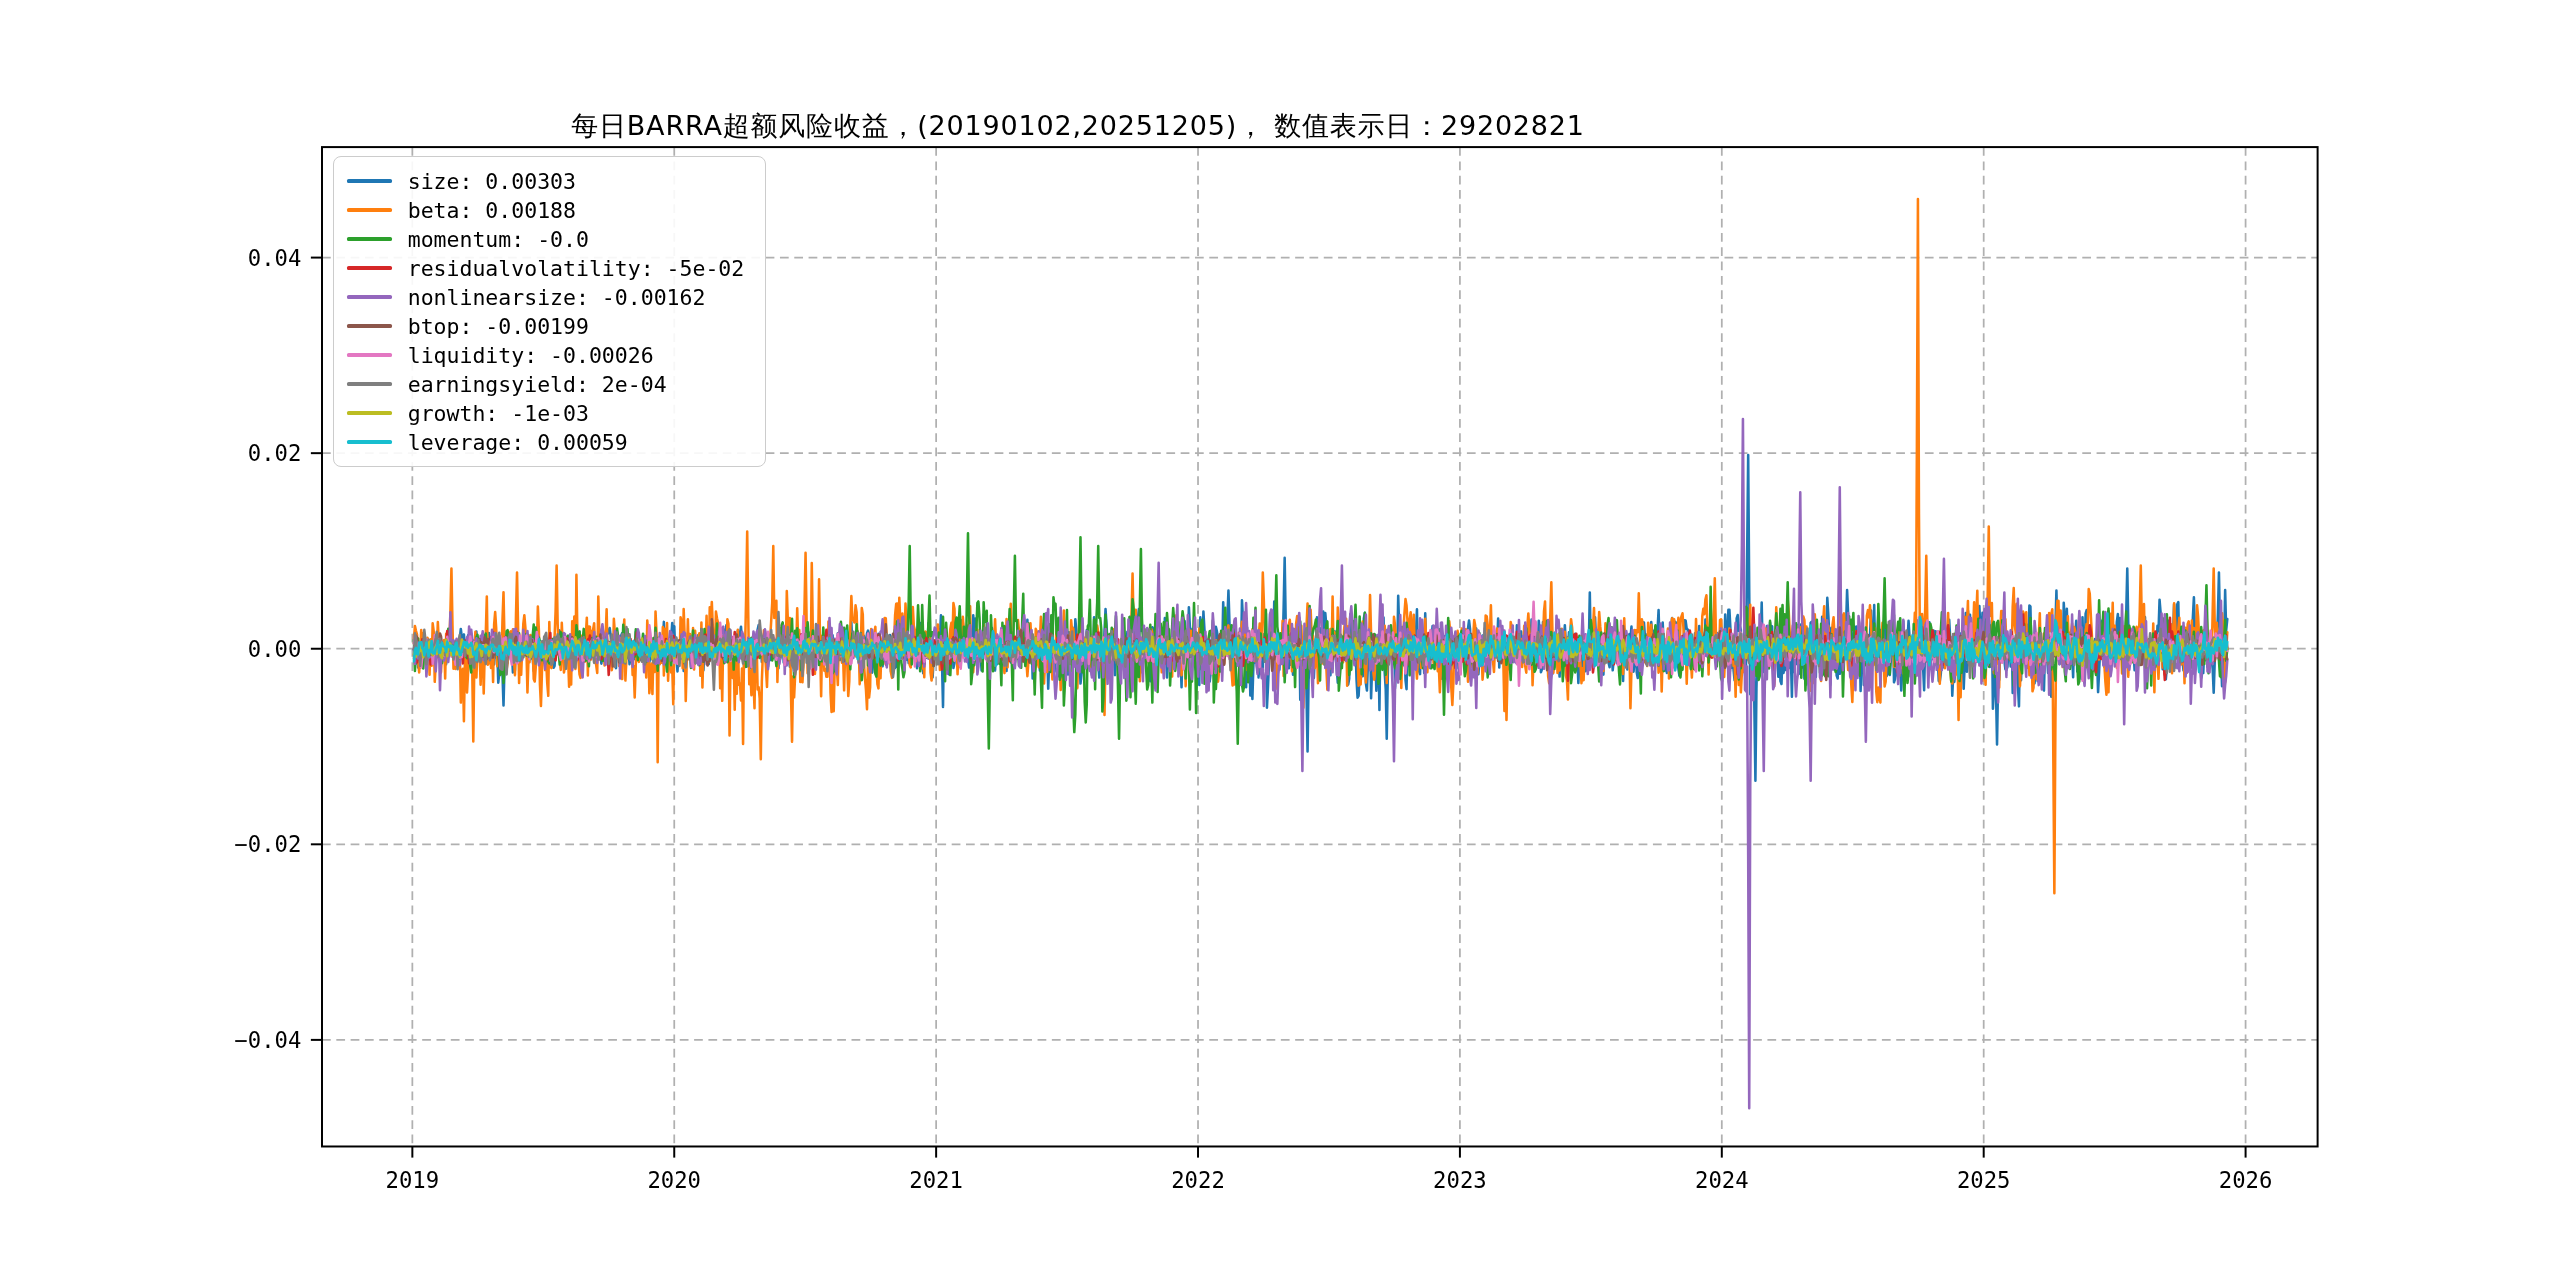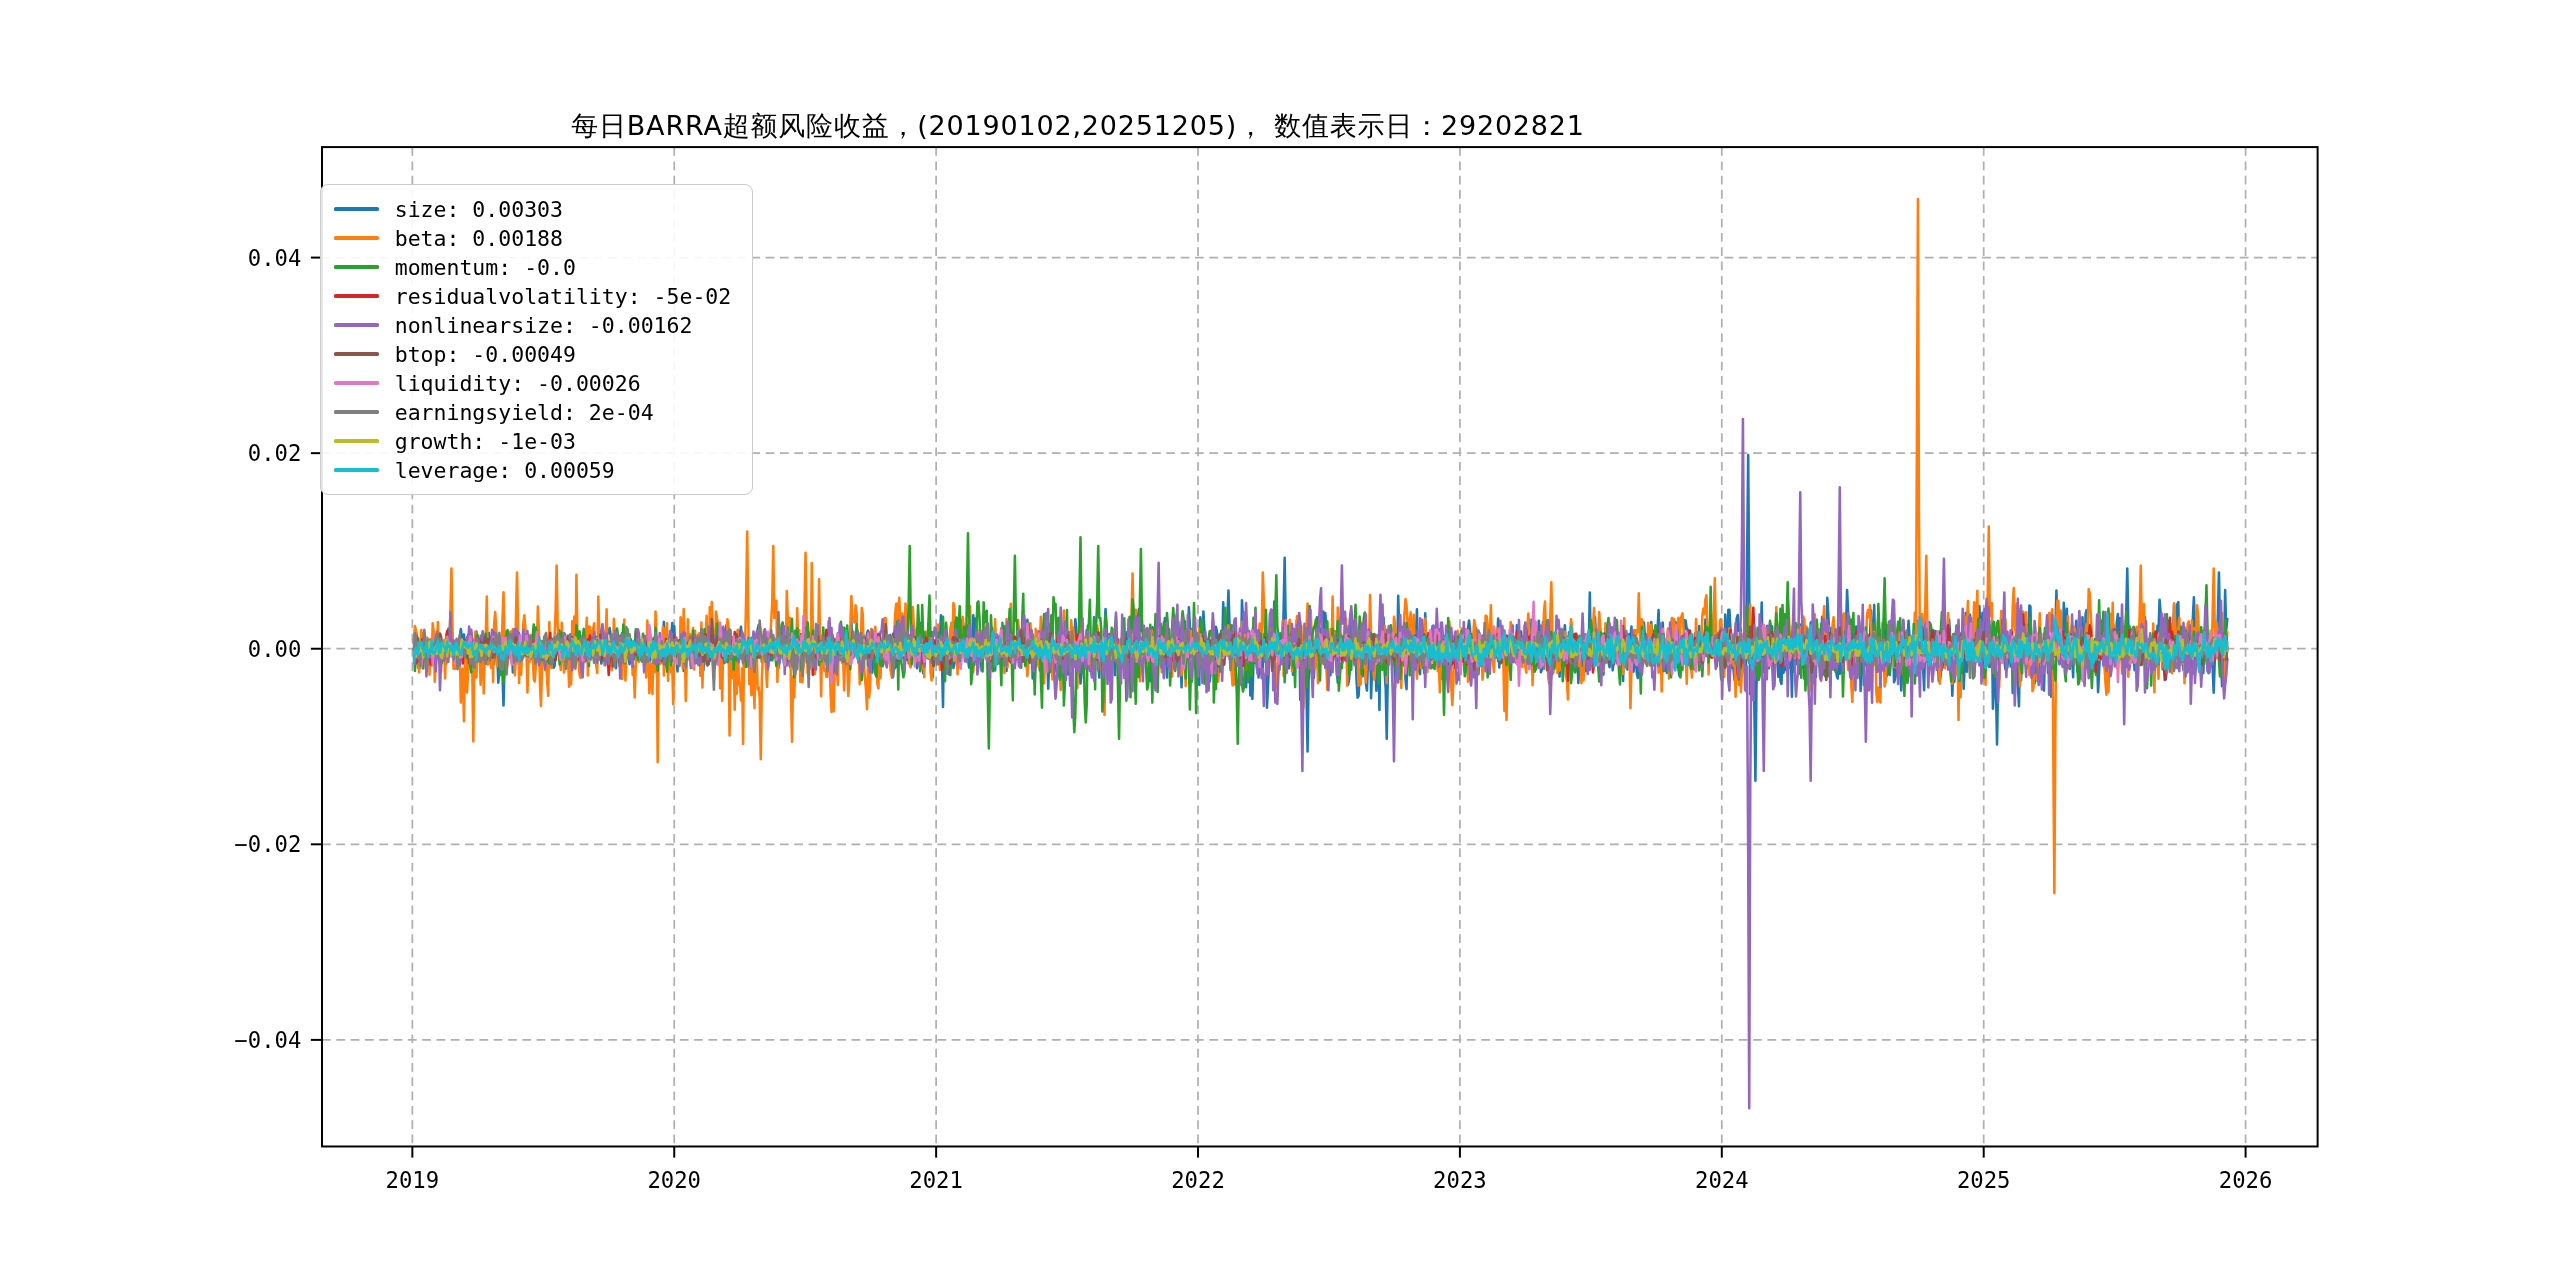--- a/index.html
+++ b/index.html
@@ -2,22 +2,22 @@
 <html style="font-size:12.7px"><head>
 <meta charset="utf-8">
 <style>
   html,body{margin:0;padding:0;background:#ffffff;}
   #figure{position:relative;width:2576px;height:1288px;background:#ffffff;overflow:hidden;
           font-family:"DejaVu Sans",sans-serif;}
   #plot-svg{position:absolute;left:0;top:0;}
   #chart-title{position:absolute;left:0;top:108px;width:2640px;text-align:center;
                font-size:27px;color:#000;letter-spacing:0.8px;transform:translateX(-242px);}
   #chart-title-inner{display:inline-block;}
-  #legend-box{position:absolute;left:320px;top:156px;background:rgba(255,255,255,0.9);
-              border:1.6px solid #cccccc;border-radius:8px;padding:9.5px 20.7px 9.5px 12.7px;margin-top:28px;}
+  #legend-box{position:absolute;left:333px;top:156px;background:rgba(255,255,255,0.9);
+              border:1.6px solid #cccccc;border-radius:8px;padding:9.5px 20.7px 9.5px 12.7px;}
   .legend-row{display:flex;align-items:center;height:29px;}
   .legend-swatch{display:inline-block;width:45px;height:4px;border-radius:1.6px;flex:0 0 auto;}
   .legend-label{margin-left:16px;font-family:"DejaVu Sans Mono",monospace;
                 font-size:21.5px;color:#000;white-space:pre;}
   .tick-label{font-family:"DejaVu Sans Mono",monospace;font-size:28px;fill:#000;}
 </style>
 </head>
 <body>
 
 <div id="figure">
@@ -107,21 +107,21 @@
       <div class="legend-row">
         <span class="legend-swatch" style="background: rgb(214, 39, 40);"></span>
         <span class="legend-label">residualvolatility: -5e-02</span>
       </div>
       <div class="legend-row">
         <span class="legend-swatch" style="background: rgb(148, 103, 189);"></span>
         <span class="legend-label">nonlinearsize: -0.00162</span>
       </div>
       <div class="legend-row">
         <span class="legend-swatch" style="background: rgb(140, 86, 75);"></span>
-        <span class="legend-label">btop: -0.00049</span>
+        <span class="legend-label">btop: -0.00199</span>
       </div>
       <div class="legend-row">
         <span class="legend-swatch" style="background: rgb(227, 119, 194);"></span>
         <span class="legend-label">liquidity: -0.00026</span>
       </div>
       <div class="legend-row">
         <span class="legend-swatch" style="background: rgb(127, 127, 127);"></span>
         <span class="legend-label">earningsyield: 2e-04</span>
       </div>
       <div class="legend-row">

